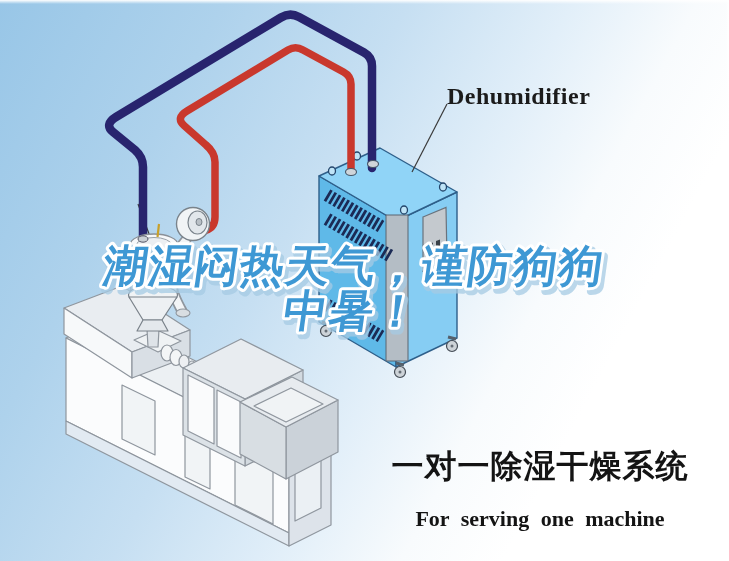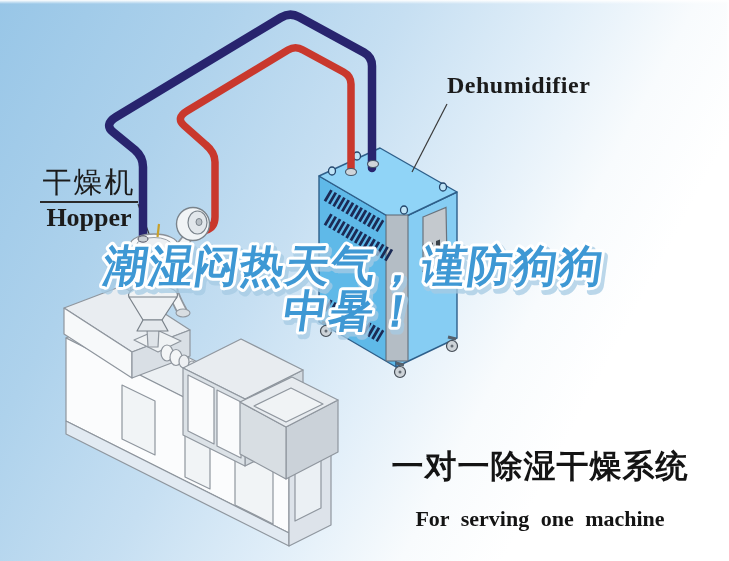--- a/index.html
+++ b/index.html
@@ -9,21 +9,21 @@
     font-family:"Liberation Sans", sans-serif;
   }
   .edge-top{position:absolute;left:0;top:0;width:100%;height:4px;
     background:linear-gradient(#ffffff,rgba(255,255,255,0));}
   .edge-right{position:absolute;right:0;top:0;width:3px;height:100%;
     background:linear-gradient(90deg,rgba(255,255,255,0),#ffffff);}
   svg.diagram{position:absolute;left:0;top:0;}
   .callout{position:absolute;text-align:center;color:#1b1b1b;z-index:5;}
   .callout .zh{font-size:29px;line-height:1.05;font-weight:500;letter-spacing:2px;
     padding-bottom:4px;border-bottom:2.5px solid #2a2a2a;}
-  .callout .en{font-family:"Liberation Serif", serif;font-weight:600;margin-top:0;}
+  .callout .en{font-family:"Liberation Serif", serif;font-weight:600;margin-top:11px;}
   .dryer-callout{left:40px;top:167px;width:98px;}
   .dryer-callout .en{font-size:26px;}
   .dehum-callout{left:447px;top:72px;width:134px;}
   .dehum-callout .zh{letter-spacing:3px;}
   .dehum-callout .en{font-size:24px;letter-spacing:.5px;}
   .caption{position:absolute;left:389px;top:449px;width:302px;text-align:center;color:#141414;z-index:5;}
   .caption .zh{font-size:32px;font-weight:700;letter-spacing:1px;line-height:1.1;}
   .caption .en{font-family:"Liberation Serif", serif;font-size:22px;font-weight:700;
     margin-top:22px;word-spacing:6px;}
   .machine-line{stroke:#8f969e;stroke-width:1.2;stroke-linejoin:round;}
@@ -153,24 +153,20 @@
         <text class="headline-shadow" x="3" y="3.5" text-anchor="middle">潮湿闷热天气，谨防狗狗</text>
         <text class="headline-main" x="0" y="0" text-anchor="middle" fill="#3E98D4">潮湿闷热天气，谨防狗狗</text>
       </g>
       <g transform="translate(350,326) skewX(-8)">
         <text class="headline-shadow" x="3" y="3.5" text-anchor="middle">中暑！</text>
         <text class="headline-main" x="0" y="0" text-anchor="middle" fill="#3E98D4">中暑！</text>
       </g>
     </g>
   </svg>
 
-  <div class="callout dryer-callout">
-    <div class="zh">干燥机</div>
-    <div class="en">Hopper</div>
-  </div>
 
   <div class="callout dehum-callout">
     <div class="en">Dehumidifier</div>
   </div>
 
   <div class="caption">
     <div class="zh">一对一除湿干燥系统</div>
     <div class="en">For serving one machine</div>
   </div>
 </div>

